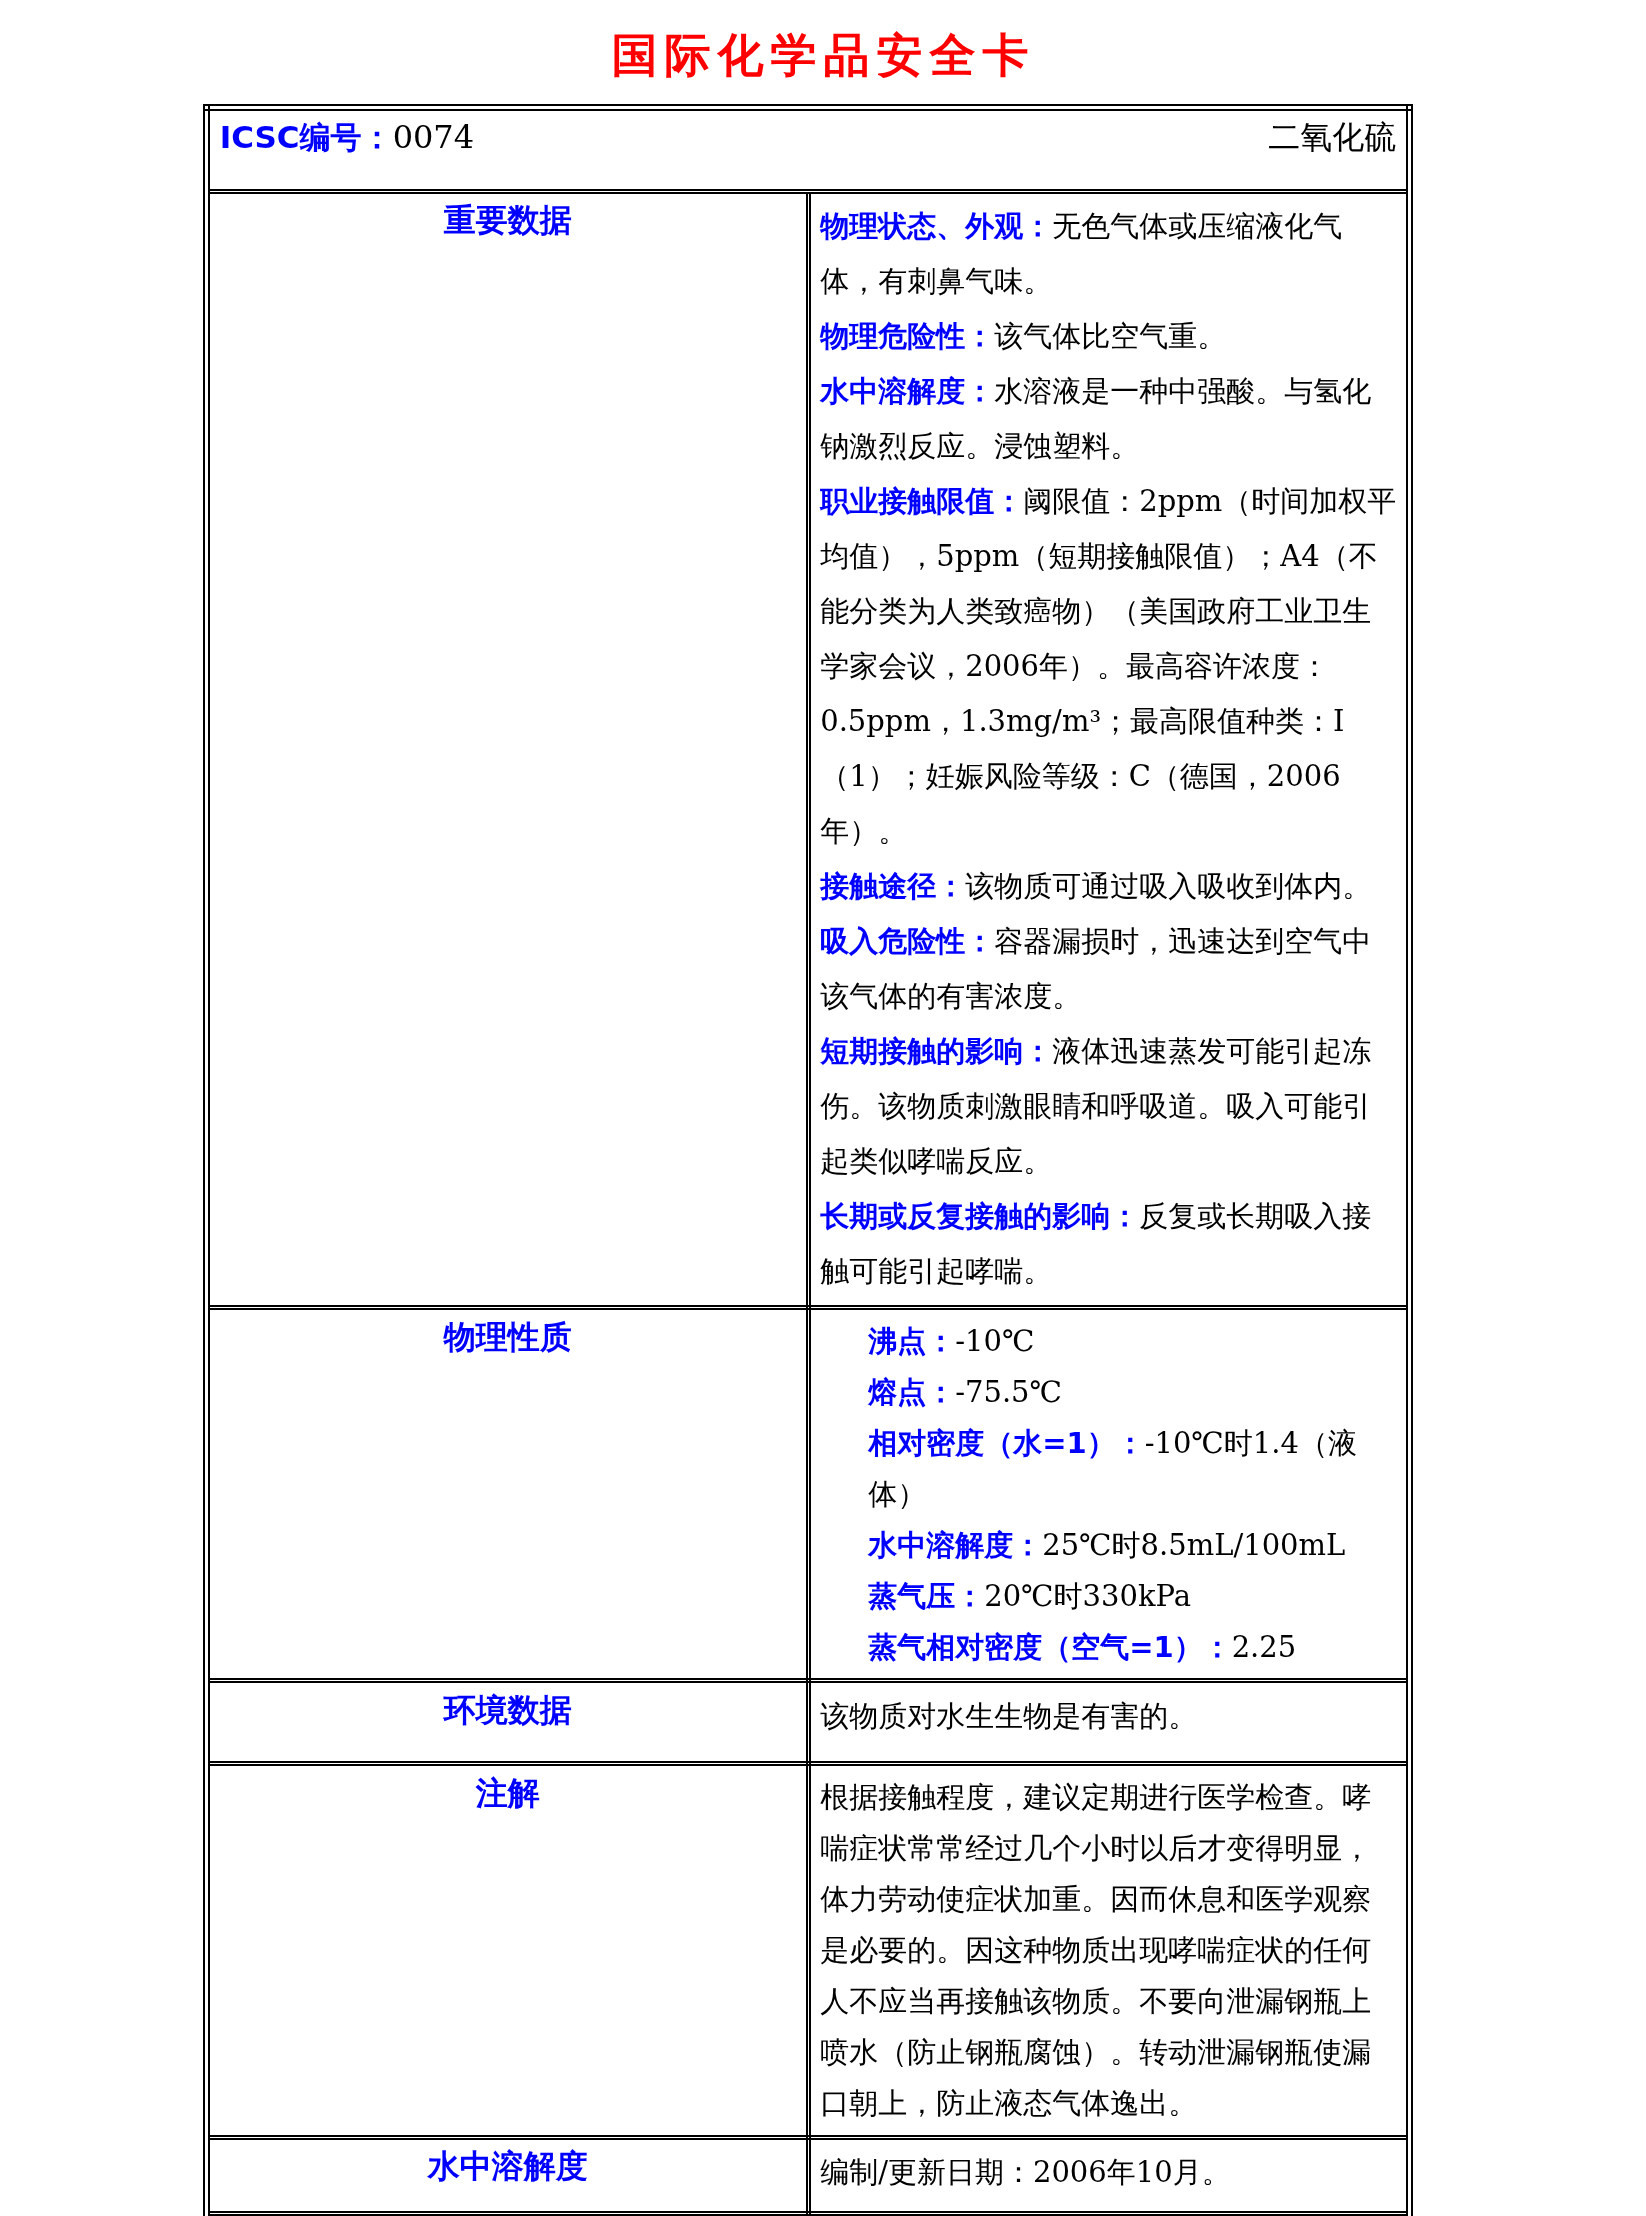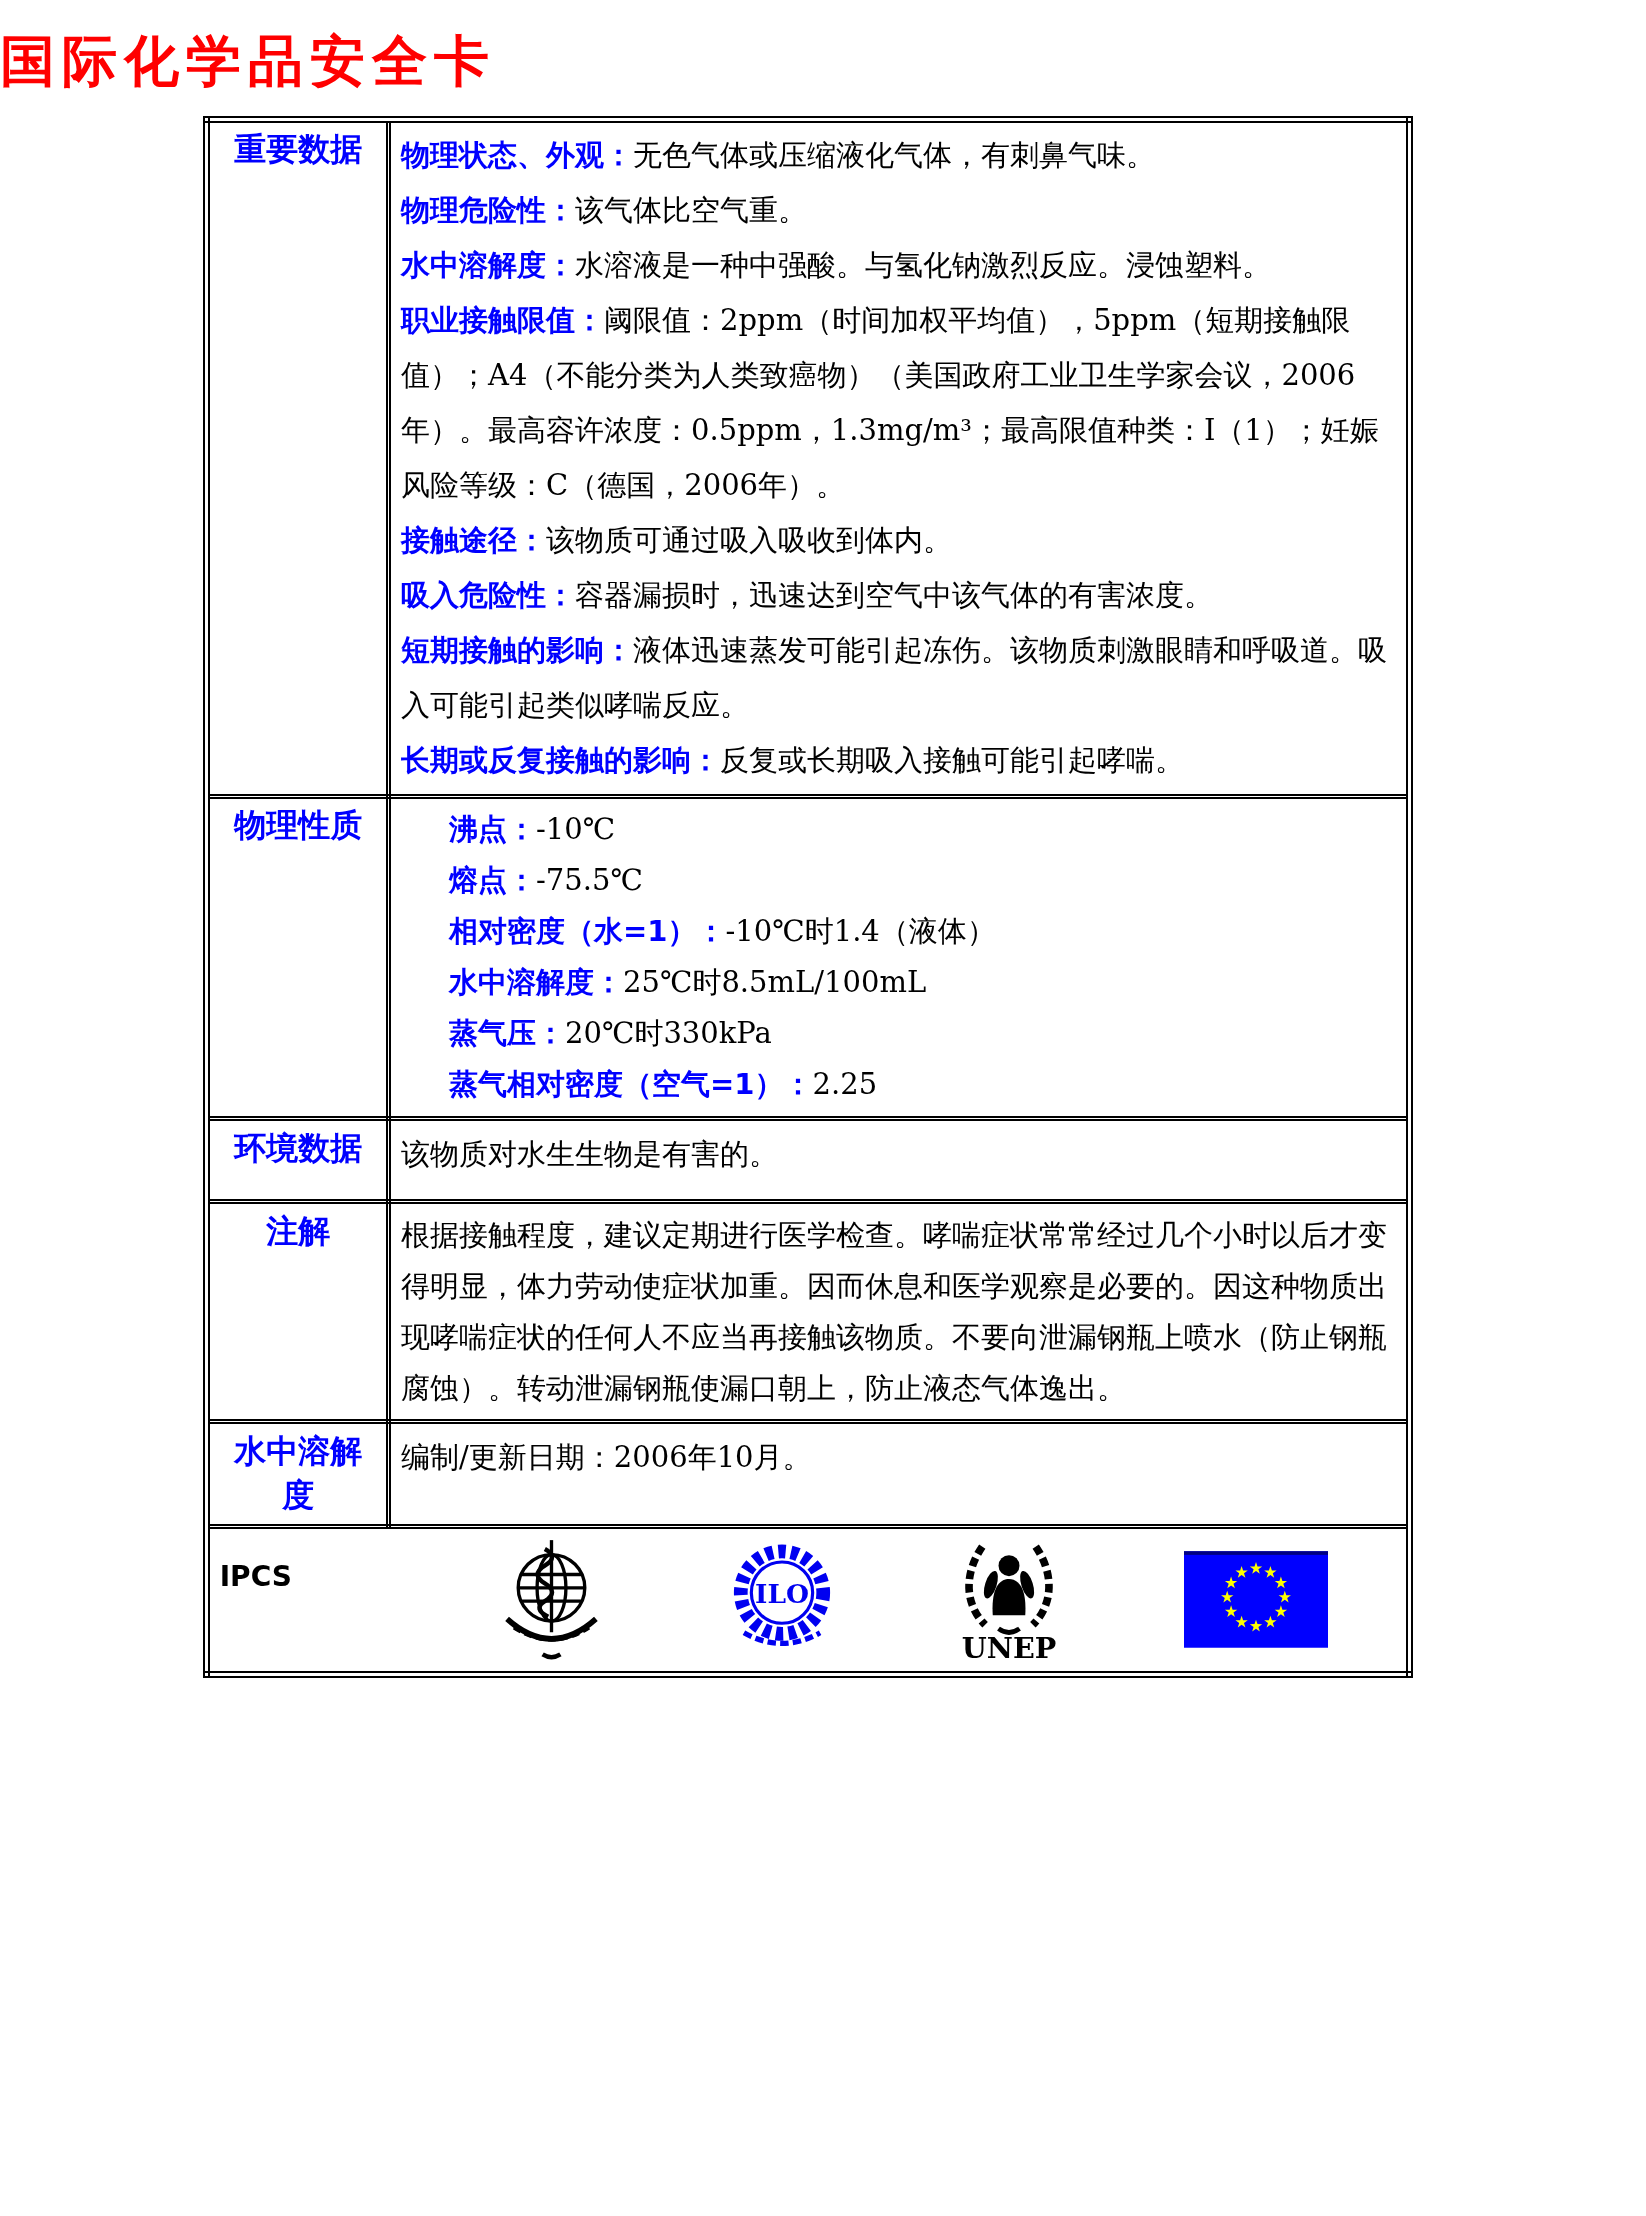--- a/index.html
+++ b/index.html
@@ -7,22 +7,23 @@
     padding: 0;
     background: #ffffff;
     width: 1647px;
     height: 2216px;
     font-family: "DejaVu Sans", "Liberation Sans", sans-serif;
   }
   .page { width: 1647px; height: 2216px; position: relative; }
 
   .doc-title {
     margin: 25px 0 16.7px 0;
+    text-align: center;
     color: #ff0000;
-    font-size: 55px;
+    font-size: 46px;
     font-weight: 900;
     letter-spacing: 7px;
     font-family: Liberation Serif, serif;
   }
 
   table.card {
     margin-left: 203px;
     width: 1210px;
     border-collapse: collapse;
     border: 7px double #000;
@@ -78,20 +79,30 @@
 </head>
 <body>
 
 <div class="page">
 
   <div class="doc-title">国际化学品安全卡</div>
 
   <table class="card">
 
     <tbody>
+        <tr>
+      <td class="header-cell" colspan="2">
+        <div class="header-flex">
+          <span>
+            <span class="icsc-label">ICSC编号：</span><span class="icsc-value">0074</span>
+          </span>
+          <span class="chem-name">二氧化硫</span>
+        </div>
+      </td>
+    </tr>
 
     <tr>
       <td class="label-cell">重要数据</td>
       <td class="cell-important">
         <div class="line"><span class="fl">物理状态、外观：</span><span class="ft">无色气体或压缩液化气体，有刺鼻气味。</span></div>
         <div class="line"><span class="fl">物理危险性：</span><span class="ft">该气体比空气重。</span></div>
         <div class="line"><span class="fl">水中溶解度：</span><span class="ft">水溶液是一种中强酸。与氢化钠激烈反应。浸蚀塑料。</span></div>
         <div class="line"><span class="fl">职业接触限值：</span><span class="ft">阈限值：2ppm（时间加权平均值），5ppm（短期接触限值）；A4（不能分类为人类致癌物）（美国政府工业卫生学家会议，2006年）。最高容许浓度：0.5ppm，1.3mg/m³；最高限值种类：I（1）；妊娠风险等级：C（德国，2006年）。</span></div>
         <div class="line"><span class="fl">接触途径：</span><span class="ft">该物质可通过吸入吸收到体内。</span></div>
         <div class="line"><span class="fl">吸入危险性：</span><span class="ft">容器漏损时，迅速达到空气中该气体的有害浓度。</span></div>

